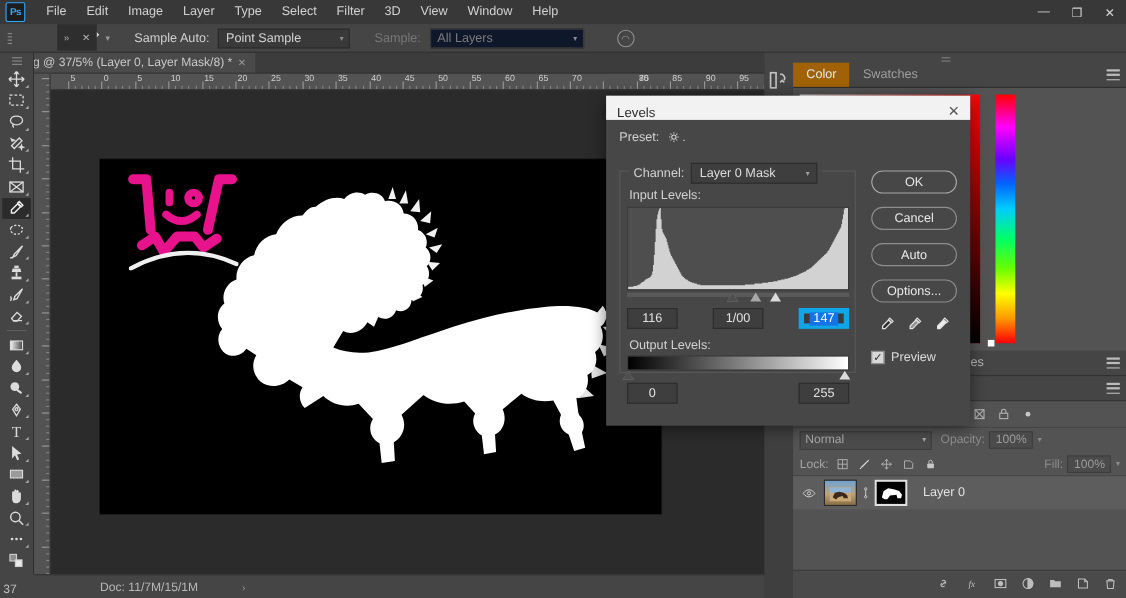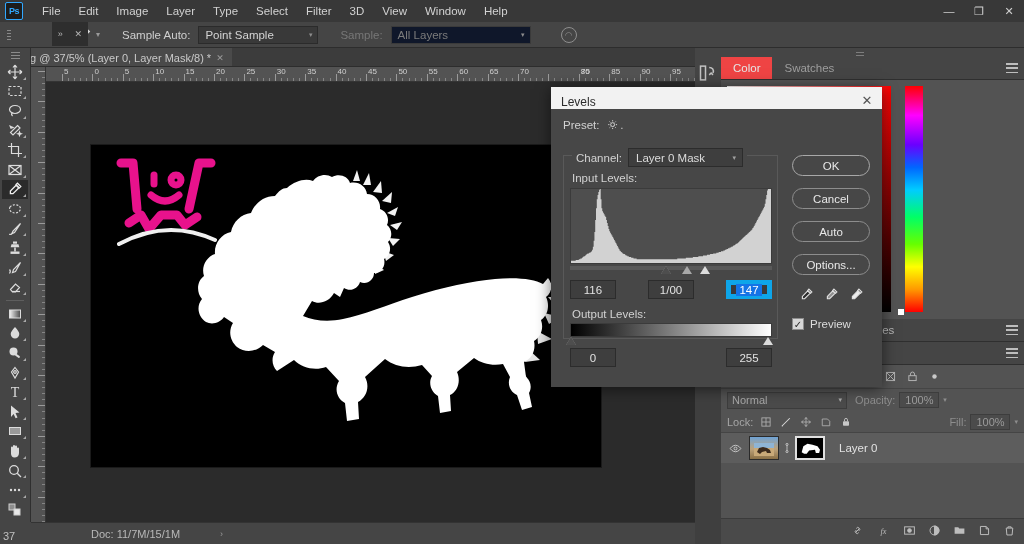--- a/index.html
+++ b/index.html
@@ -83,21 +83,21 @@
   .tool svg { width:16px; height:16px; }
   .tb-sep { width:18px; height:1px; background:#5e5e5e; margin:3px 0; }
   .swatches { position:relative; width:26px; height:24px; margin-top:4px; }
   .sw-back { position:absolute; left:8px; top:7px; width:15px; height:15px; background:#fff; border:1px solid #262626;}
   .sw-fore { position:absolute; left:1px; top:0px; width:15px; height:15px; background:#3b3b3b; border:1px solid #262626;}
 
   
   .doctab {
     position:absolute; left:31px; top:48px; width:664px; height:19px;
     background:#3c3c3c; border-bottom:1px solid #2d2d2d;
-    display:flex; align-items:flex-start; overflow:hidden;
+    display:flex; align-items:center; overflow:hidden;
   }
   .doctab-inner {
     height:19px; background:#4a4a4a; display:flex; align-items:center;
     padding:0 8px 0 4px; color:#c9c9c9; font-size:11px; white-space:nowrap;
     margin-left:-5px;
   }
 
   
   .ruler-h {
     position:absolute; left:46px; top:67px; width:649px; height:15px;
@@ -156,21 +156,21 @@
     position:absolute; left:0; top:9px; width:26px; height:44px; background:#454545;
     display:flex; flex-direction:column; align-items:center; padding-top:6px;
   }
   .tabstrip {
     height:23px; background:#454545; display:flex; align-items:stretch;
     border-bottom:1px solid #2f2f2f; position:relative;
   }
   .ptab {
     padding:0 12px; display:flex; align-items:center; font-size:11.5px; color:#9e9e9e;
   }
-  .ptab.active { background:#ef4444; color:#e6e6e6; }
+  .ptab.active { background:#a16207; color:#e6e6e6; }
   .pmenu {
     position:absolute; right:6px; top:6px; width:12px; height:10px;
     display:flex; flex-direction:column; justify-content:space-between;
   }
   .pmenu i { height:1.5px; background:#bdbdbd; display:block;}
 
   
   .colorpanel { position:absolute; left:26px; right:0; top:9px; height:262px; background:#535353; }
   .colorbody { position:absolute; left:0; top:23px; right:0; bottom:0; display:flex; padding:6px; }
   .colorsq {

